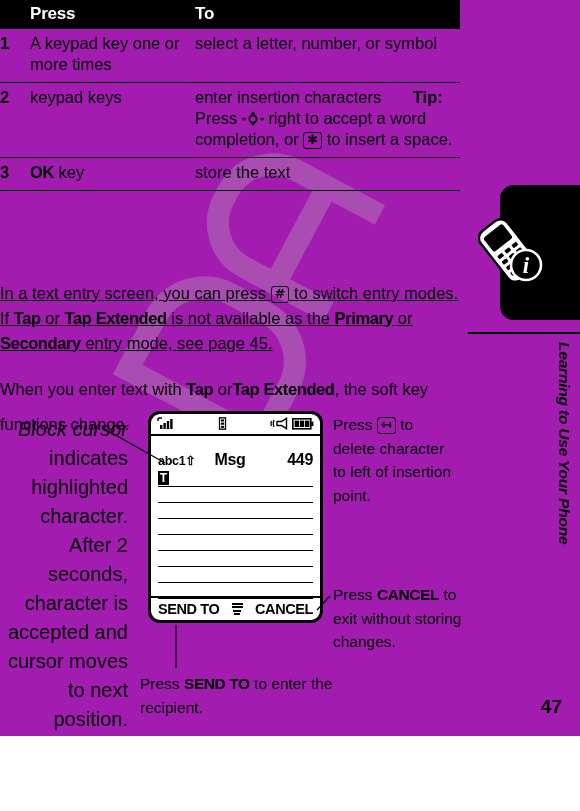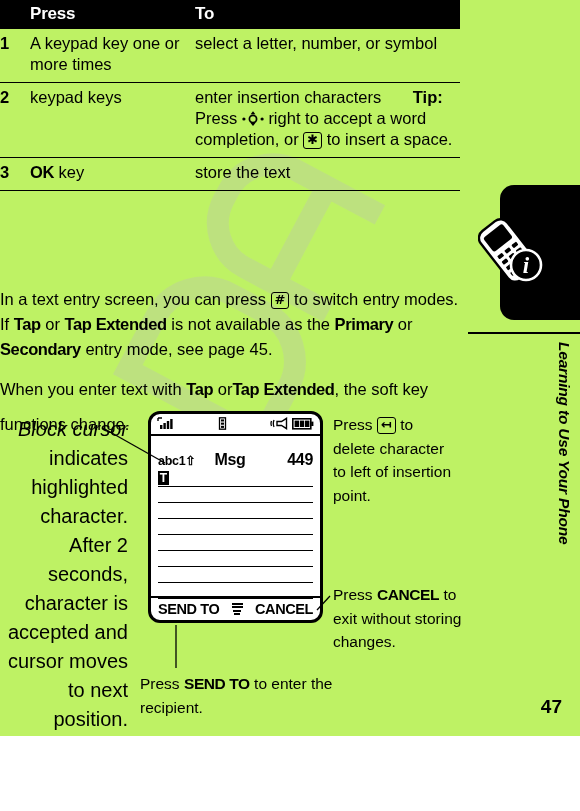--- a/index.html
+++ b/index.html
@@ -7,21 +7,21 @@
     margin: 0; padding: 0;
     width: 580px; height: 811px;
     background: #ffffff;
     font-family: "Liberation Sans", sans-serif;
     color: #000;
     overflow: hidden;
   }
   #page {
     position: relative;
     width: 580px; height: 736px;
-    background: #bef264;
+    background: #a21caf;
   }
 
   
   #watermark {
     position: absolute;
     left: 40px; top: 60px;
     width: 440px; height: 420px;
     z-index: 0;
     pointer-events: none;
     opacity: .30;
@@ -77,21 +77,21 @@
   }
   .navkey {
     display: inline-block;
     position: relative;
     width: 22px; height: 17px;
     vertical-align: -3px;
   }
   .navkey svg { position:absolute; left:0; top:0; }
 
   
-  #para1 { left: 0; top: 270px; width: 462px; font-size: 16.5px; line-height: 25px; }
+  #para1 { left: 0; top: 264px; width: 462px; font-size: 16.5px; line-height: 25px; text-decoration: underline; }
   #para2 { left: 0; top: 355px; width: 462px; font-size: 16.5px; line-height: 35px; }
 
   
   #phone {
     left: 148px; top: 411px;
     width: 175px; height: 212px;
   }
   .lcd-outer {
     width: 175px; height: 212px;
     border: 3px solid #000;

